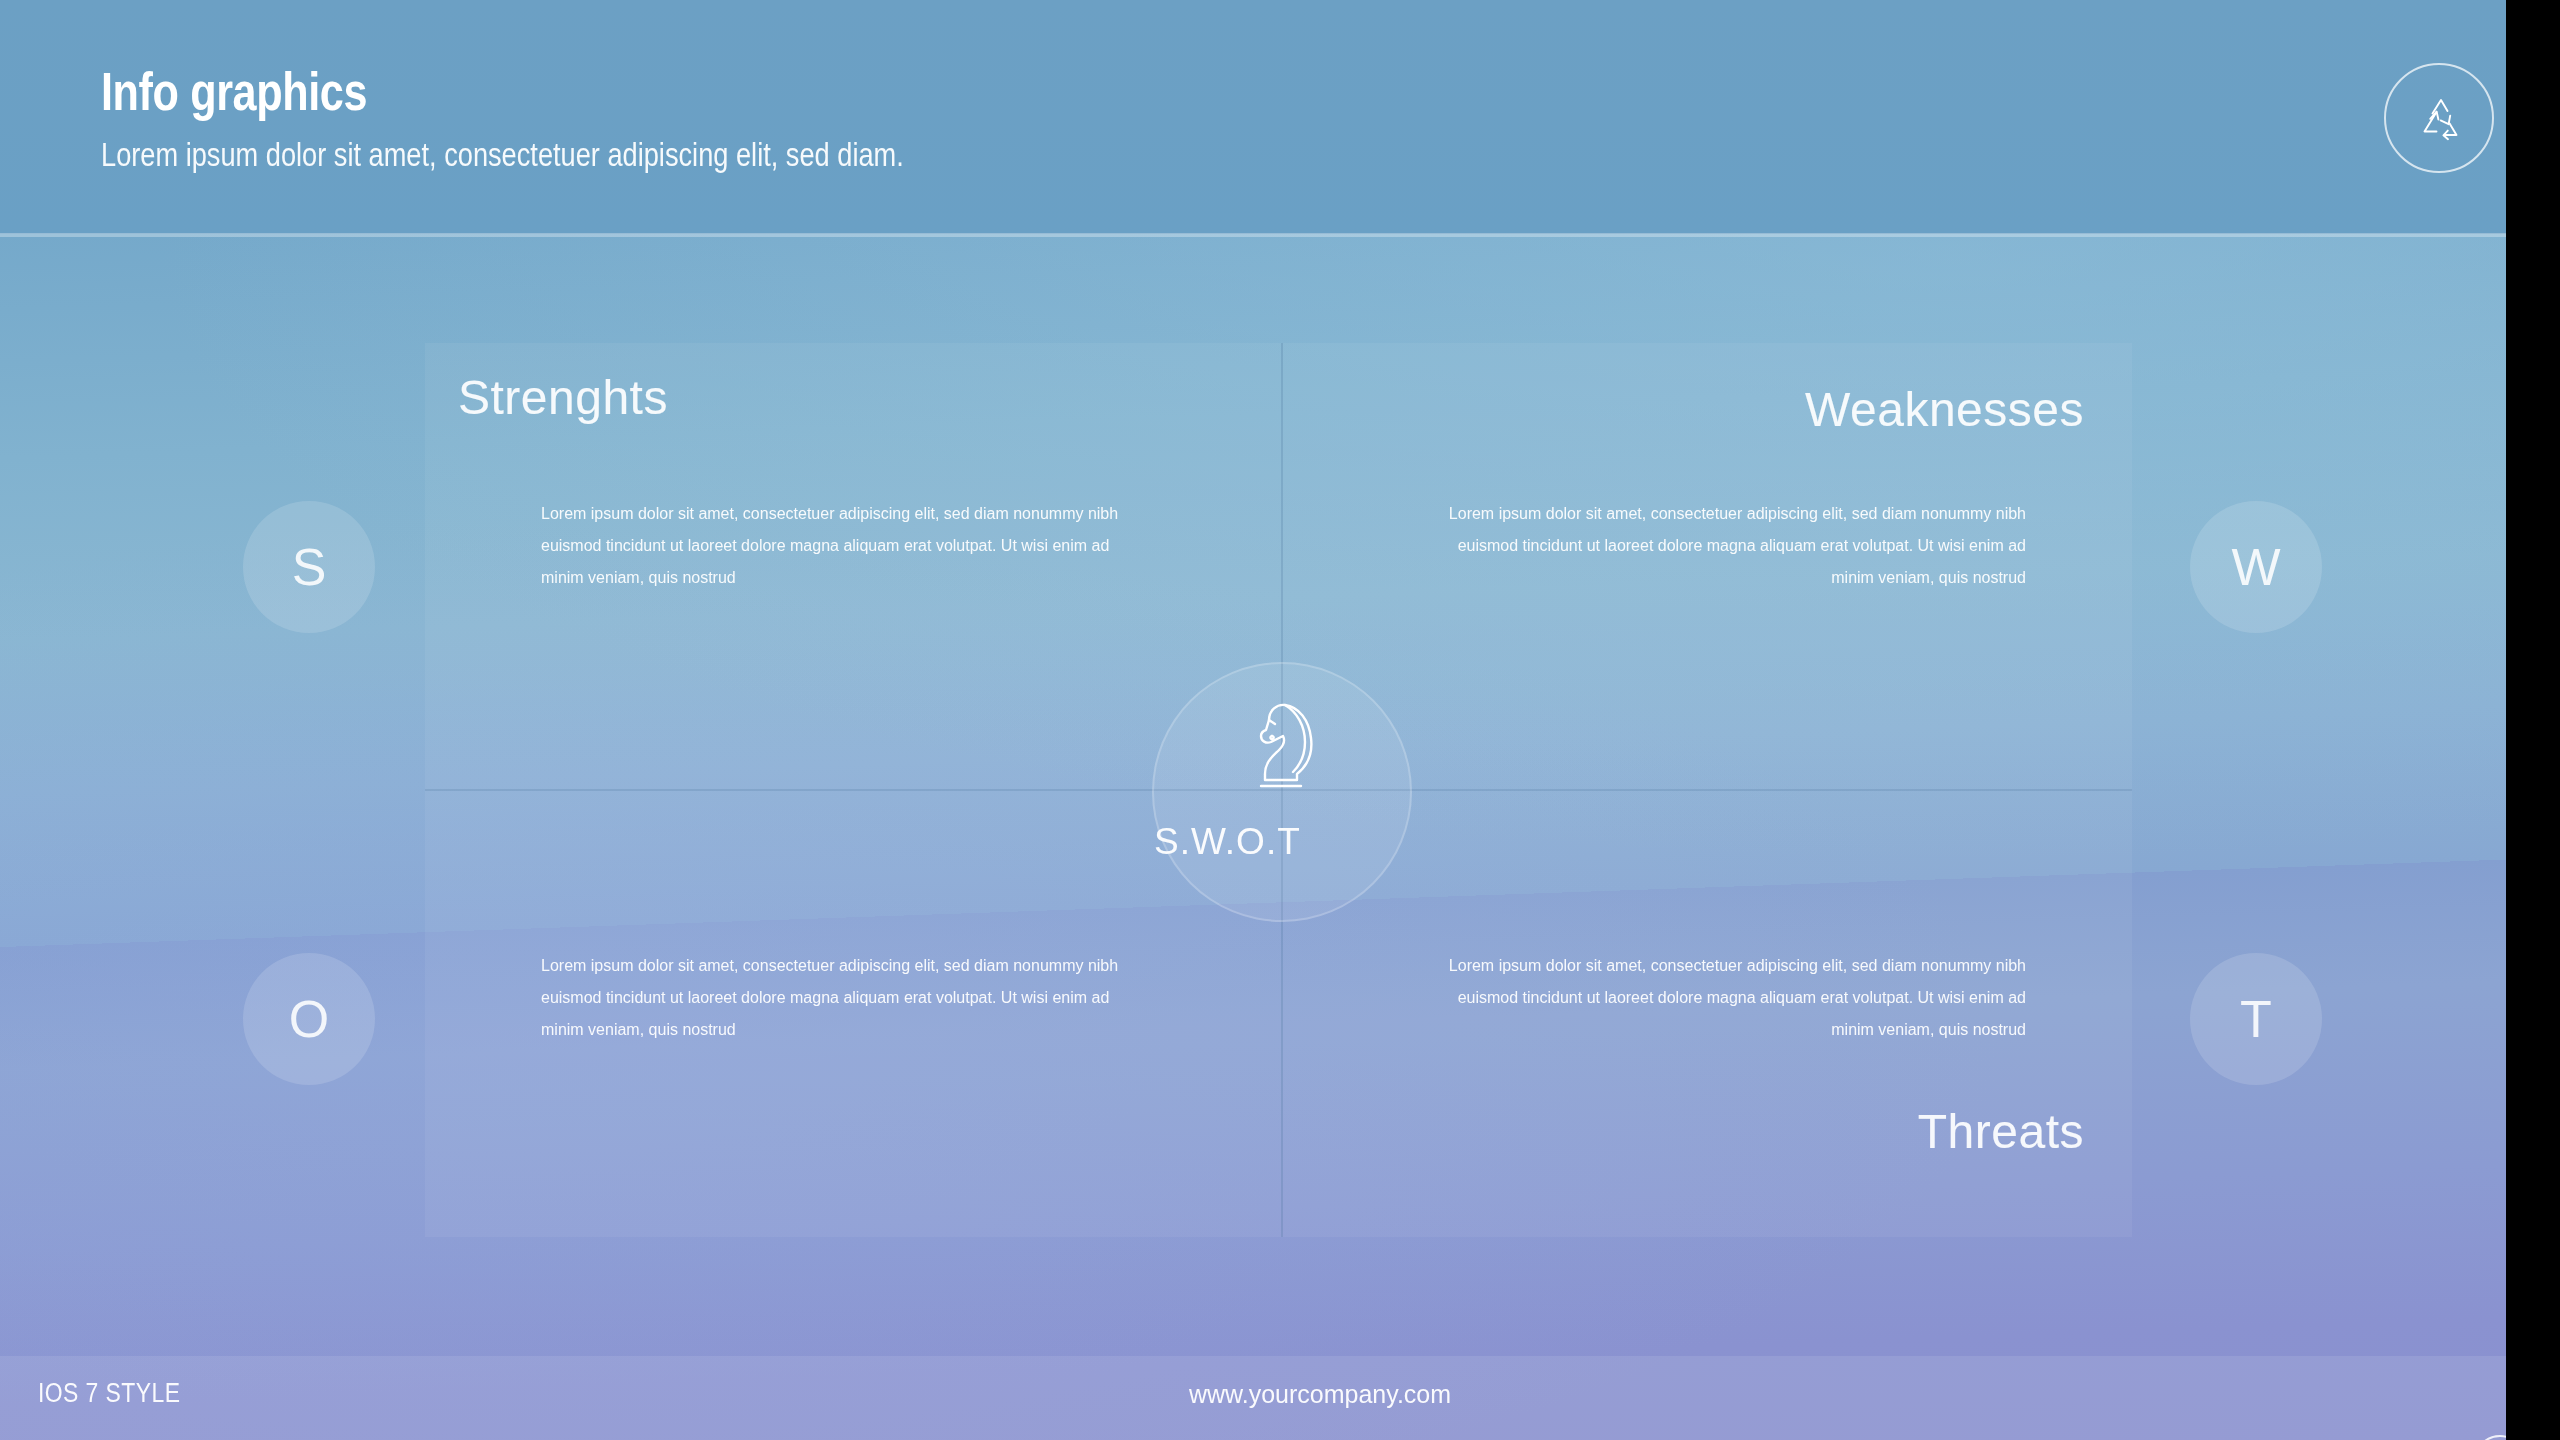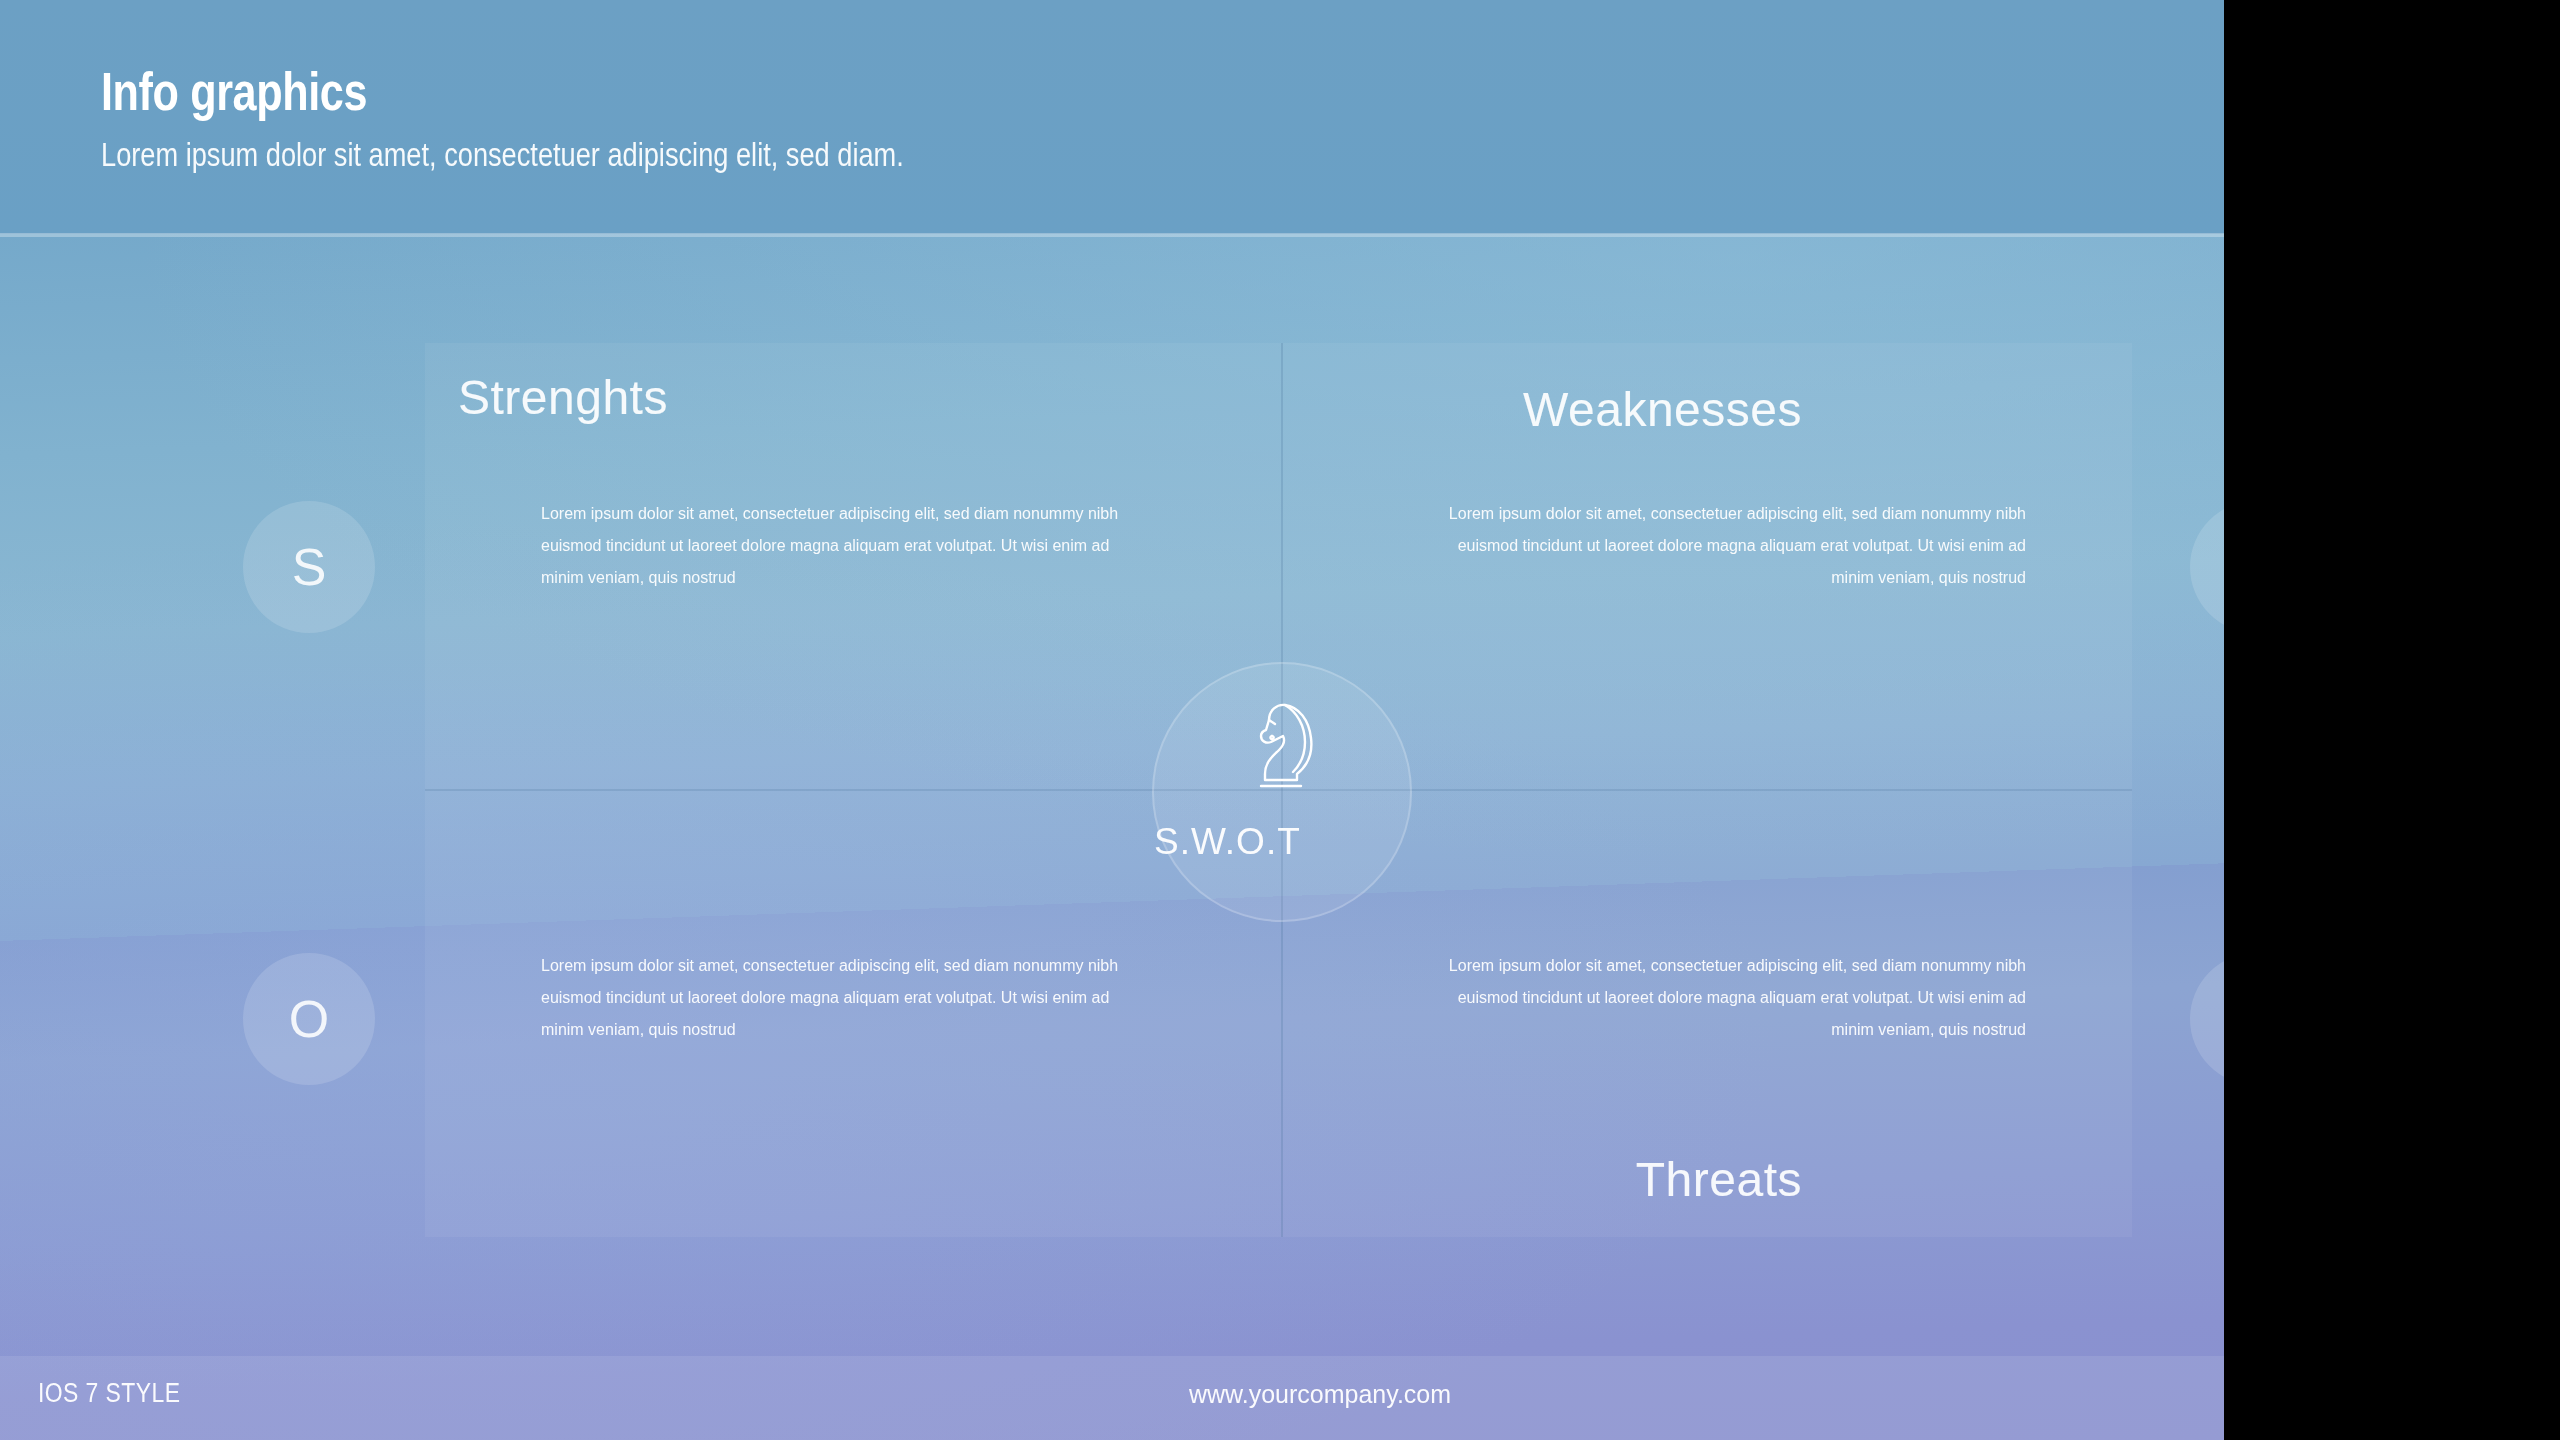--- a/index.html
+++ b/index.html
@@ -2,21 +2,21 @@
 <html><head>
 <meta charset="utf-8">
 <style>
   html, body {
     margin: 0;
     padding: 0;
     background: #000;
   }
   #slide {
     position: relative;
-    width: 2224px;
+    width: 2506px;
     height: 1440px;
     overflow: hidden;
     font-family: "Liberation Sans", sans-serif;
     background:
       radial-gradient(120% 70% at 78% 18%, rgba(150,196,222,0.45) 0%, rgba(150,196,222,0) 60%),
       radial-gradient(90% 55% at 22% 72%, rgba(150,170,225,0.35) 0%, rgba(150,170,225,0) 65%),
       linear-gradient(178deg,
         #6ba2c7 0%,
         #74a8ca 14%,
         #81b2cf 30%,
@@ -100,21 +100,21 @@
     font-size: 48px;
     font-weight: 300;
     color: rgba(255,255,255,0.92);
     letter-spacing: 0.5px;
     white-space: nowrap;
     -webkit-text-stroke: 0.2px rgba(255,255,255,0.5);
   }
   #title-strengths    { left: 458px;  top: 370px; }
   #title-weaknesses   { right: 422px; top: 370px; margin-top: 12px; }
   #title-opportunities{ left: 462px;  top: 1152px; }
-  #title-threats      { right: 422px; top: 1152px; }
+  #title-threats      { right: 422px; top: 1104px; }
 
   .quad-body {
     position: absolute;
     width: 592px;
     font-size: 16px;
     line-height: 32px;
     font-weight: 400;
     color: rgba(255,255,255,0.93);
   }
   #body-strengths    { left: 541px;  top: 498px; text-align: left;  }

